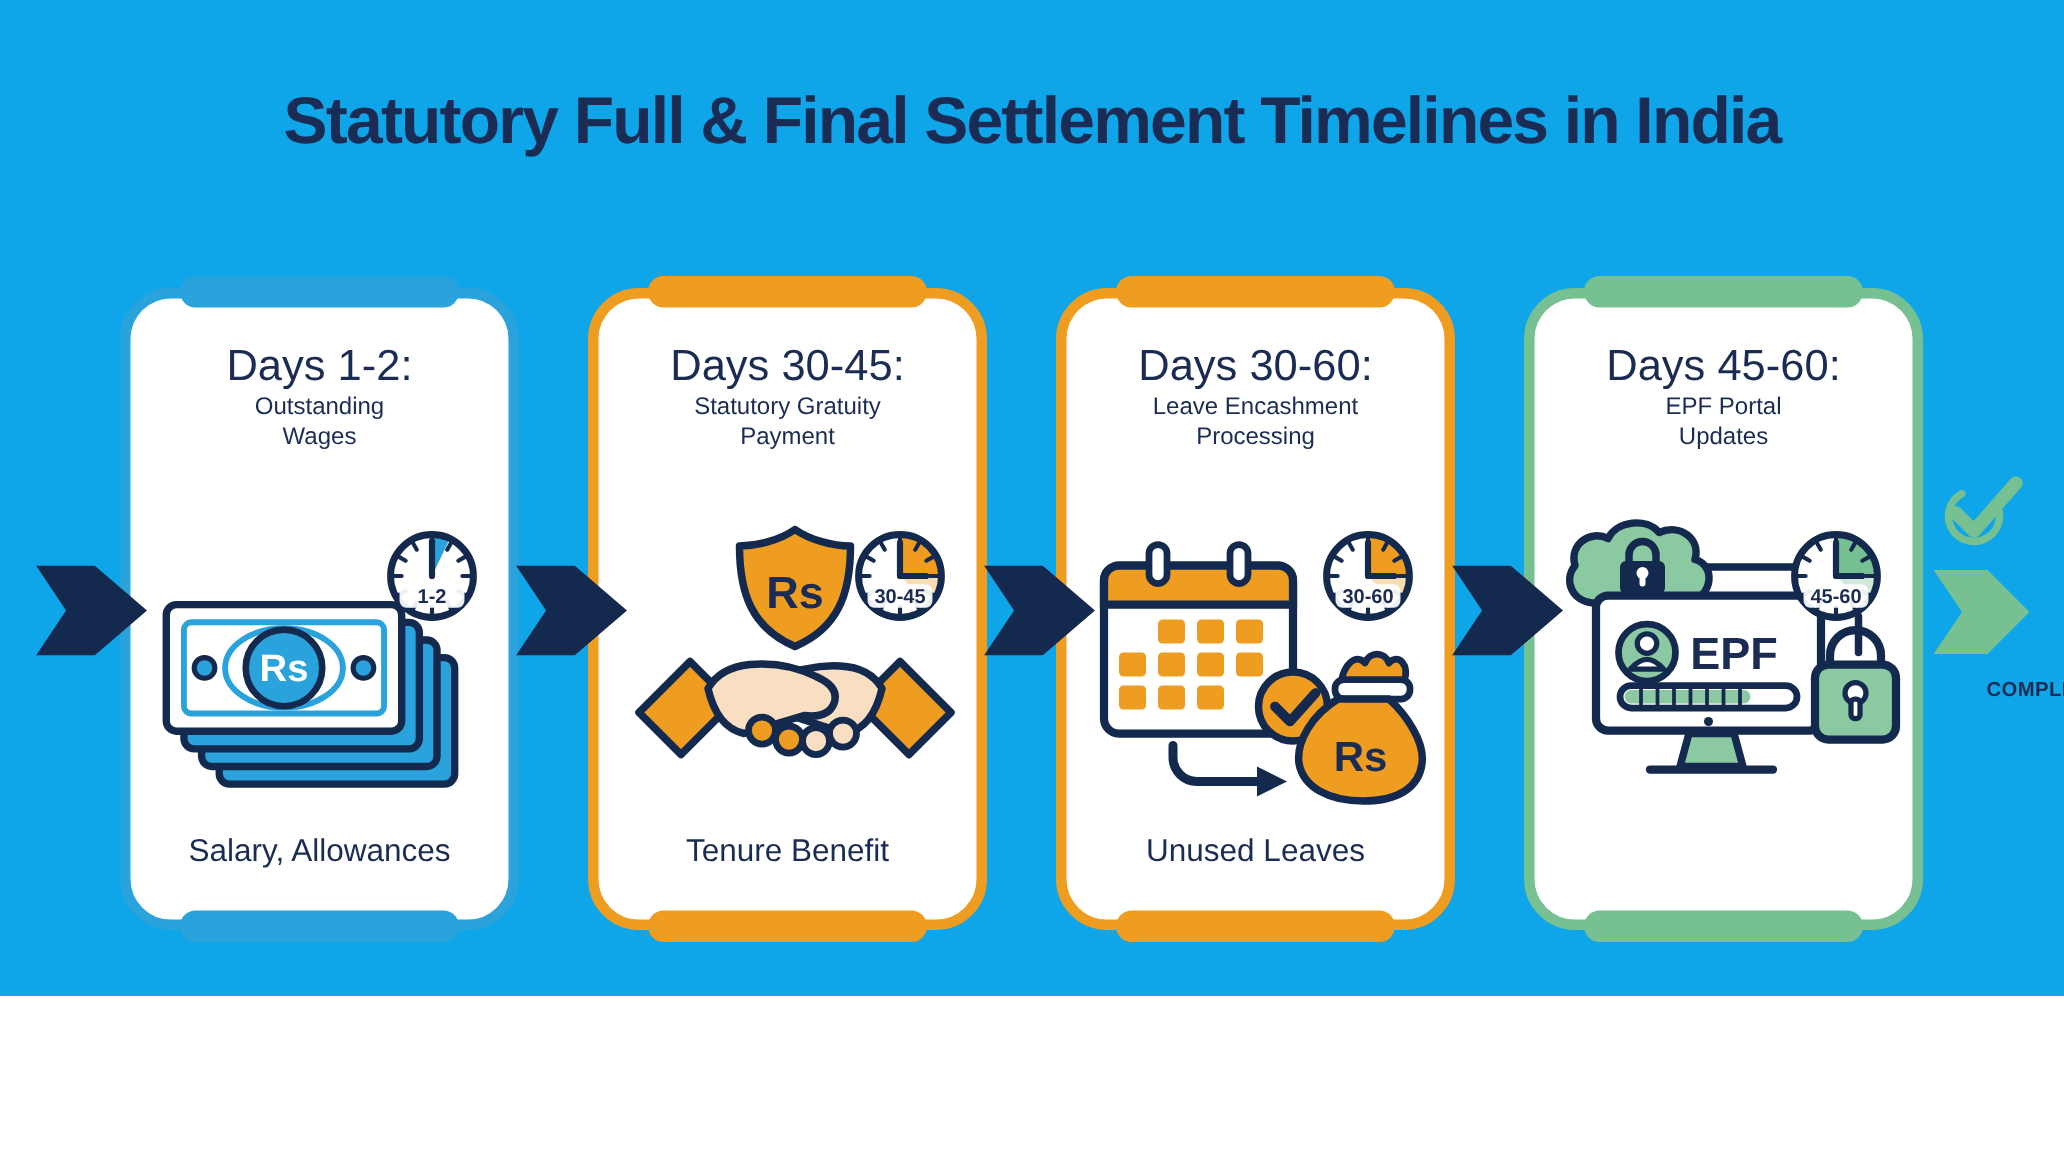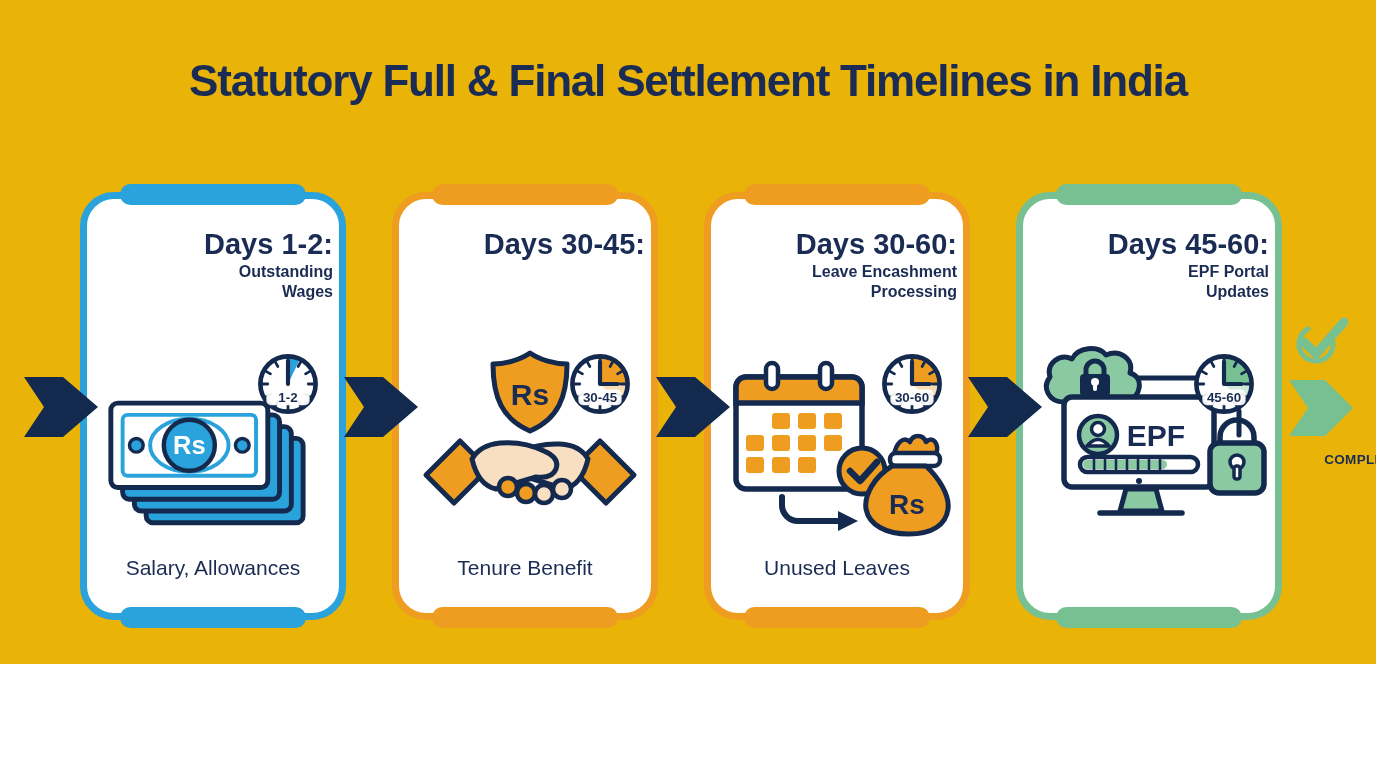--- a/index.html
+++ b/index.html
@@ -1,31 +1,31 @@
 <!DOCTYPE html>
 <html style="--navy: #1B2C54; --navy_deep: #14294E; --blue: #2AA2DB; --orange: #EE9D21; --green: #77C092; --green_light: #8BC9A2; --skin: #F8DFC2;"><head>
 <meta charset="utf-8">
 <style>
   html,body{margin:0;padding:0;background:#fff;}
-  .stage{position:relative;width:1376px;height:664px;background:#eab308;overflow:hidden;
+  .stage{position:relative;width:1376px;height:664px;background:#0ea5e9;overflow:hidden;
          font-family:"Liberation Sans",sans-serif;}
   .title{position:absolute;top:56px;left:0;width:100%;text-align:center;
          font-size:44px;font-weight:bold;letter-spacing:-1.2px;color:var(--navy);}
 
   
   .card{position:absolute;top:192px;width:266px;height:428px;background:#fff;
         border:7px solid var(--accent);border-radius:34px;box-sizing:border-box;}
   .accent-blue{--accent:var(--blue);}
   .accent-orange{--accent:var(--orange);}
   .accent-green{--accent:var(--green);}
   .tab{position:absolute;left:50%;transform:translateX(-50%);width:186px;height:21px;
        border-radius:11px;background:var(--accent);}
   .tab.top{top:-15px;} .tab.bottom{bottom:-15px;}
-  .card-head{position:absolute;top:28px;left:6px;right:6px;text-align:right;
-             color:var(--navy);font-weight:bold;line-height:1.22;}
+  .card-head{position:absolute;top:28px;left:6px;right:6px;text-align:center;
+             color:var(--navy);font-weight:normal;line-height:1.22;}
   .day{font-size:29px;}
   .sub{font-size:16px;white-space:pre-line;}
   .card-foot{position:absolute;bottom:32px;left:4px;right:4px;text-align:center;
              color:var(--navy);font-size:21px;line-height:1.25;white-space:pre-line;}
   .card-foot.two-line{bottom:24px;}
   .icon-zone{position:absolute;top:146px;left:0;right:0;height:210px;}
   .clock{position:absolute;top:4px;right:16px;z-index:2;}
   .main-icon{position:absolute;z-index:1;}
   .mi-1{left:16px;top:40px;} .mi-2{left:20px;top:2px;} .mi-3{left:14px;top:6px;} .mi-4{left:10px;top:0px;}
 
@@ -115,20 +115,22 @@
       </svg>
     </div>
     <div class="card-foot">Salary, Allowances</div>
   </div>
 
   <div class="card accent-orange" style="left:392px">
     <div class="tab top"></div>
     <div class="tab bottom"></div>
     <div class="card-head">
       <div class="day">Days 30-45:</div>
+      <div class="sub">Statutory Gratuity
+Payment</div>
     </div>
     <div class="icon-zone">
       <svg class="clock" width="70" height="70" viewBox="0 0 76 76">
         <circle cx="38" cy="38" r="30" class="f-wh"></circle>
         <path class="f-acc" d="M38,38 L38,8 A30,30 0 0 1 68,38 Z"></path>
         <path class="f-acc" opacity="0.35" d="M38,38 L68,38 A30,30 0 0 1 59.2,59.2 Z"></path>
         <g class="ticks">
           <line x1="38" y1="10" x2="38" y2="16"></line>
           <line x1="38" y1="10" x2="38" y2="16" transform="rotate(30 38 38)"></line>
           <line x1="38" y1="10" x2="38" y2="16" transform="rotate(60 38 38)"></line>

